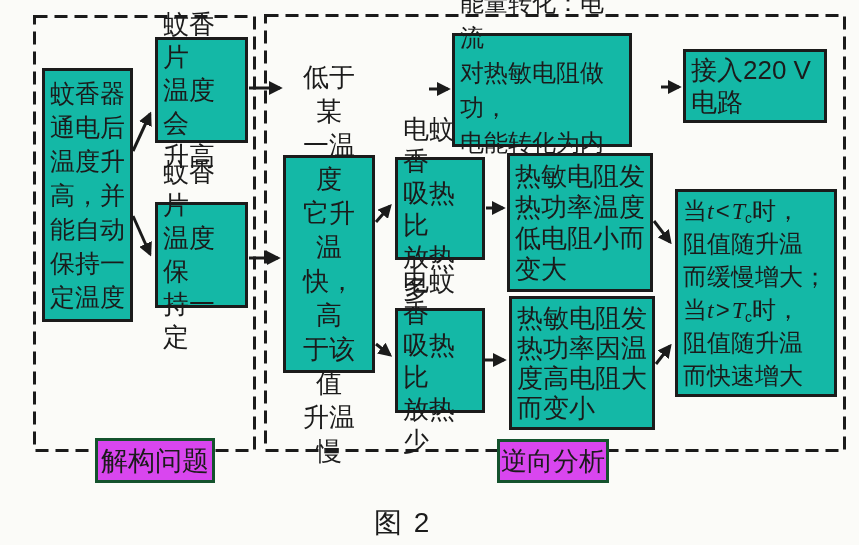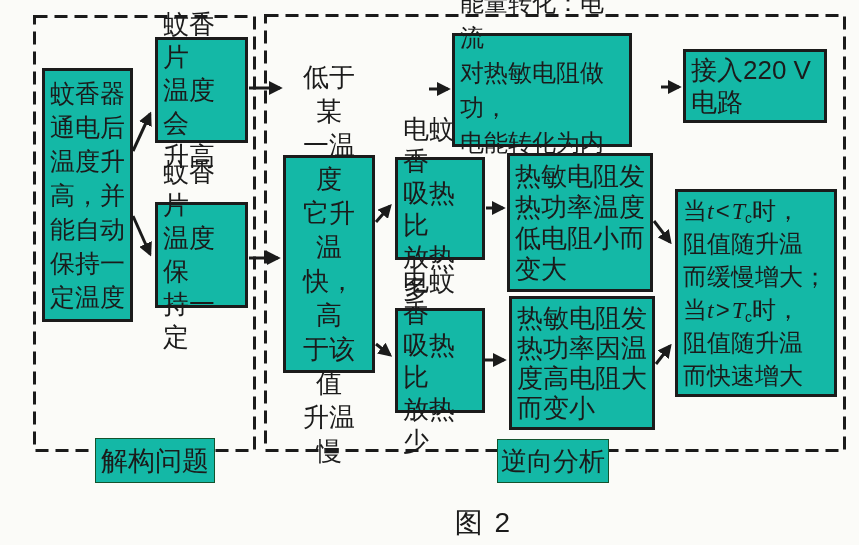--- a/index.html
+++ b/index.html
@@ -37,29 +37,29 @@
   #box-power-low       {left:507px; top:153px; width:146px; height:139px; font-size:26px; line-height:31px;}
   #box-power-high      {left:509px; top:296px; width:146px; height:134px; font-size:26px; line-height:30px;}
   #box-conclusion      {left:675px; top:189px; width:162px; height:208px; font-size:24px; line-height:33px; white-space:normal;}
   .cline{height:33px;line-height:33px;white-space:nowrap;}
   .cvar{font-style:italic;font-family:"Liberation Serif","DejaVu Serif",serif;}
   .cop{padding:0 2px;}
   .csub{font-size:14px;vertical-align:-4px;}
   
   .panel-label{
     position:absolute;box-sizing:border-box;
-    border:1px solid #14532d;background:#14b8a6;
+    border:3px solid #14532d;background:#d946ef;
     display:flex;align-items:center;justify-content:center;
     z-index:3;white-space:nowrap;
   }
   #label-deconstruct{left:95px; top:438px; width:120px; height:45px; font-size:27px;}
   #label-reverse    {left:497px;top:439px; width:112px; height:44px; font-size:26px;}
   #figure-caption{
-    position:absolute;left:362px;top:504px;width:150px;
-    text-align:right;font-size:28px;color:#1b1b1b;z-index:2;
+    position:absolute;left:374px;top:504px;width:150px;
+    text-align:left;font-size:28px;color:#1b1b1b;z-index:2;
     letter-spacing:2px;
   }
 </style>
 </head>
 <body>
 
 <div class="stage">
 
   <svg class="layer" viewBox="0 0 859 545">
     <defs>

